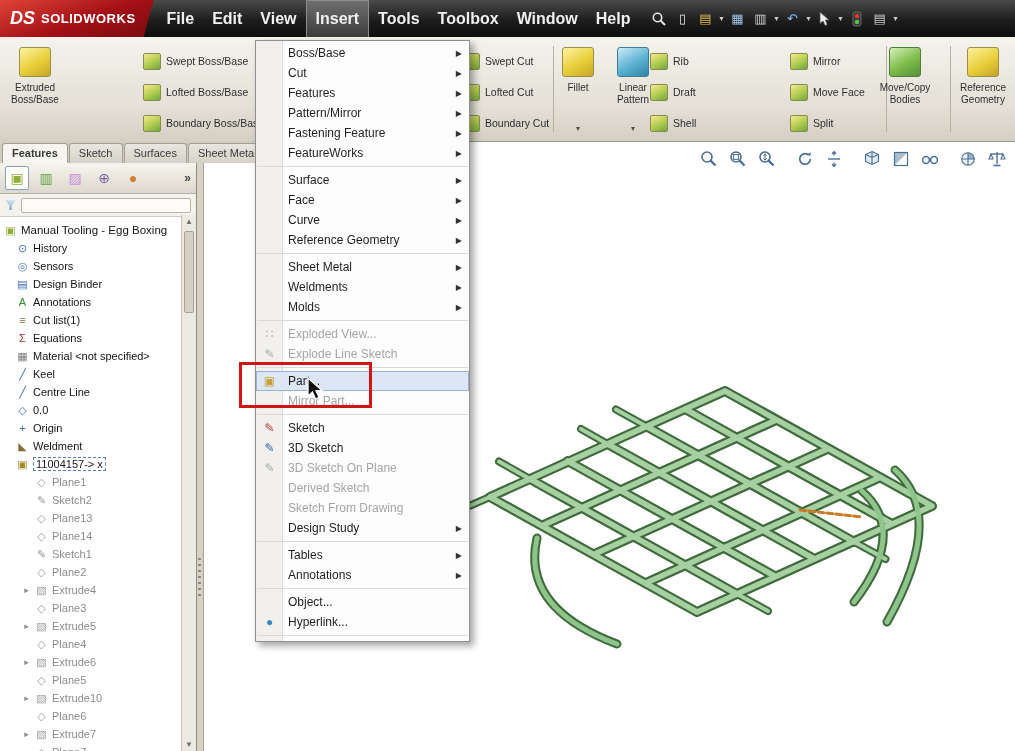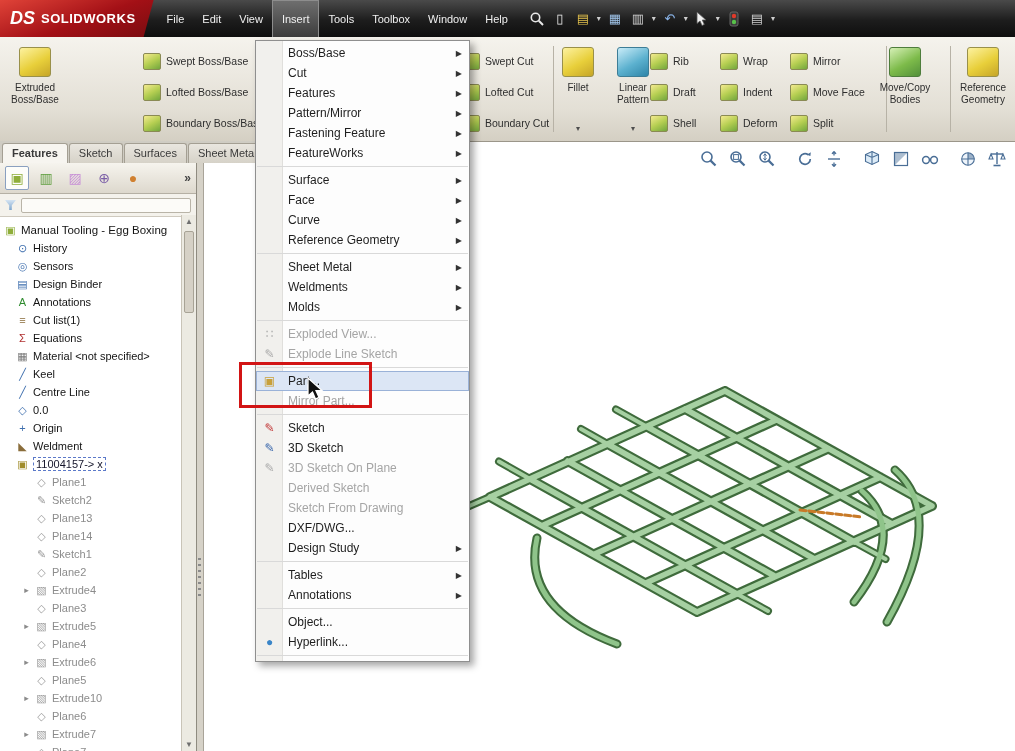--- a/index.html
+++ b/index.html
@@ -8,21 +8,21 @@
 
   
   .titlebar{position:absolute;left:0;top:0;right:0;height:37px;
     background:linear-gradient(#4a4a4a,#1d1d1d 55%,#0e0e0e);display:flex;align-items:center;z-index:10;}
   .logo{display:flex;align-items:center;gap:6px;height:100%;padding:0 18px 0 10px;
     background:linear-gradient(160deg,#e04338 0%,#a31016 55%,#7a0c10 100%);
     clip-path:polygon(0 0,100% 0,calc(100% - 10px) 100%,0 100%);}
   .logo-ds{font-style:italic;font-weight:bold;font-size:18px;color:#fff;}
   .logo-text{font-weight:bold;font-size:13px;color:#fff;letter-spacing:.5px;}
   .menubar{display:flex;height:100%;margin-left:4px;}
-  .menu-item{color:#f0f0f0;font-size:11px;padding:8px 9px;display:flex;align-items:center;cursor:default;}
+  .menu-item{color:#f0f0f0;font-size:16px;padding:8px 9px;display:flex;align-items:center;cursor:default;font-weight:bold;}
   .menu-item.active{background:linear-gradient(#6e6e6e,#3c3c3c);border:1px solid #8d8d8d;border-bottom:none;}
   .tb-icons{display:flex;align-items:center;gap:3px;margin-left:10px;}
   .tbicon{width:20px;height:20px;display:flex;align-items:center;justify-content:center;font-size:13px;}
   .caret{color:#cfcfcf;font-size:8px;margin:0 1px;}
 
   
   .ribbon{position:absolute;left:0;top:37px;right:0;height:104px;
     background:linear-gradient(#f5f3ed,#e3dfd5 70%,#d4cfc3);border-bottom:1px solid #9b968a;z-index:4;}
   .bbtn{position:absolute;top:4px;height:94px;display:flex;flex-direction:column;align-items:center;padding-top:6px;box-sizing:border-box;}
   .bicon{width:30px;height:28px;border-radius:3px;border:1px solid #99904a;}
@@ -199,34 +199,20 @@
         </div>
         <div class="sbtn">
           <span class="sicon"></span>
           <span class="slabel">Draft</span>
         </div>
         <div class="sbtn">
           <span class="sicon"></span>
           <span class="slabel">Shell</span>
         </div>
       </div>
-    <div class="scol" style="left:720px">
-        <div class="sbtn">
-          <span class="sicon"></span>
-          <span class="slabel">Wrap</span>
-        </div>
-        <div class="sbtn">
-          <span class="sicon"></span>
-          <span class="slabel">Indent</span>
-        </div>
-        <div class="sbtn">
-          <span class="sicon"></span>
-          <span class="slabel">Deform</span>
-        </div>
-      </div>
     <div class="scol" style="left:790px">
         <div class="sbtn">
           <span class="sicon"></span>
           <span class="slabel">Mirror</span>
         </div>
         <div class="sbtn">
           <span class="sicon"></span>
           <span class="slabel">Move Face</span>
         </div>
         <div class="sbtn">
@@ -582,23 +568,20 @@
         <span class="micon" style="color: rgb(168, 168, 168);">✎</span>
         <span class="mlabel">3D Sketch On Plane</span>
       </div>
       <div class="mitem disabled">
         <span class="mlabel">Derived Sketch</span>
       </div>
       <div class="mitem disabled">
         <span class="mlabel">Sketch From Drawing</span>
       </div>
       <div class="mitem">
-        <span class="mlabel">DXF/DWG...</span>
-      </div>
-      <div class="mitem">
         <span class="mlabel">Design Study</span>
         <span class="marrow">▶</span>
       </div>
       <div class="msep"></div>
       <div class="mitem">
         <span class="mlabel">Tables</span>
         <span class="marrow">▶</span>
       </div>
       <div class="mitem">
         <span class="mlabel">Annotations</span>

